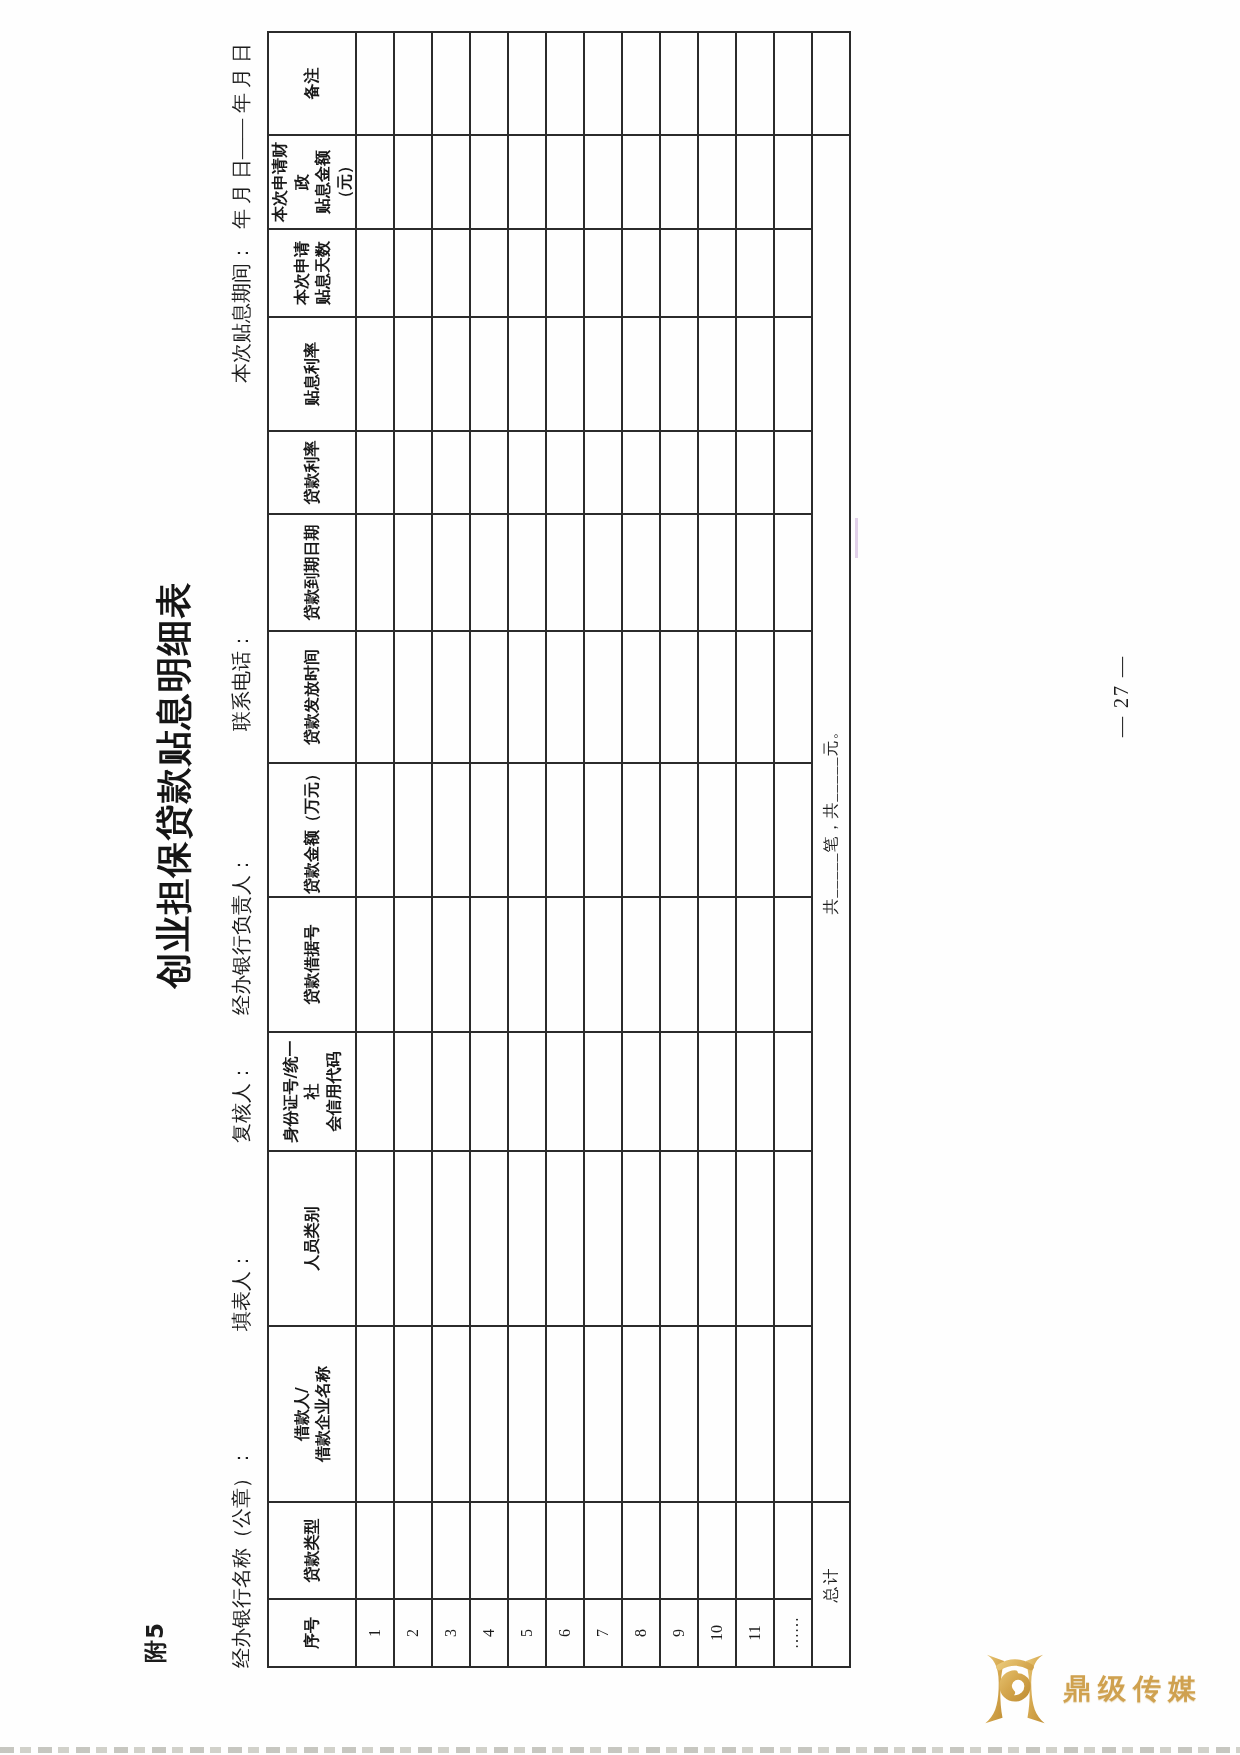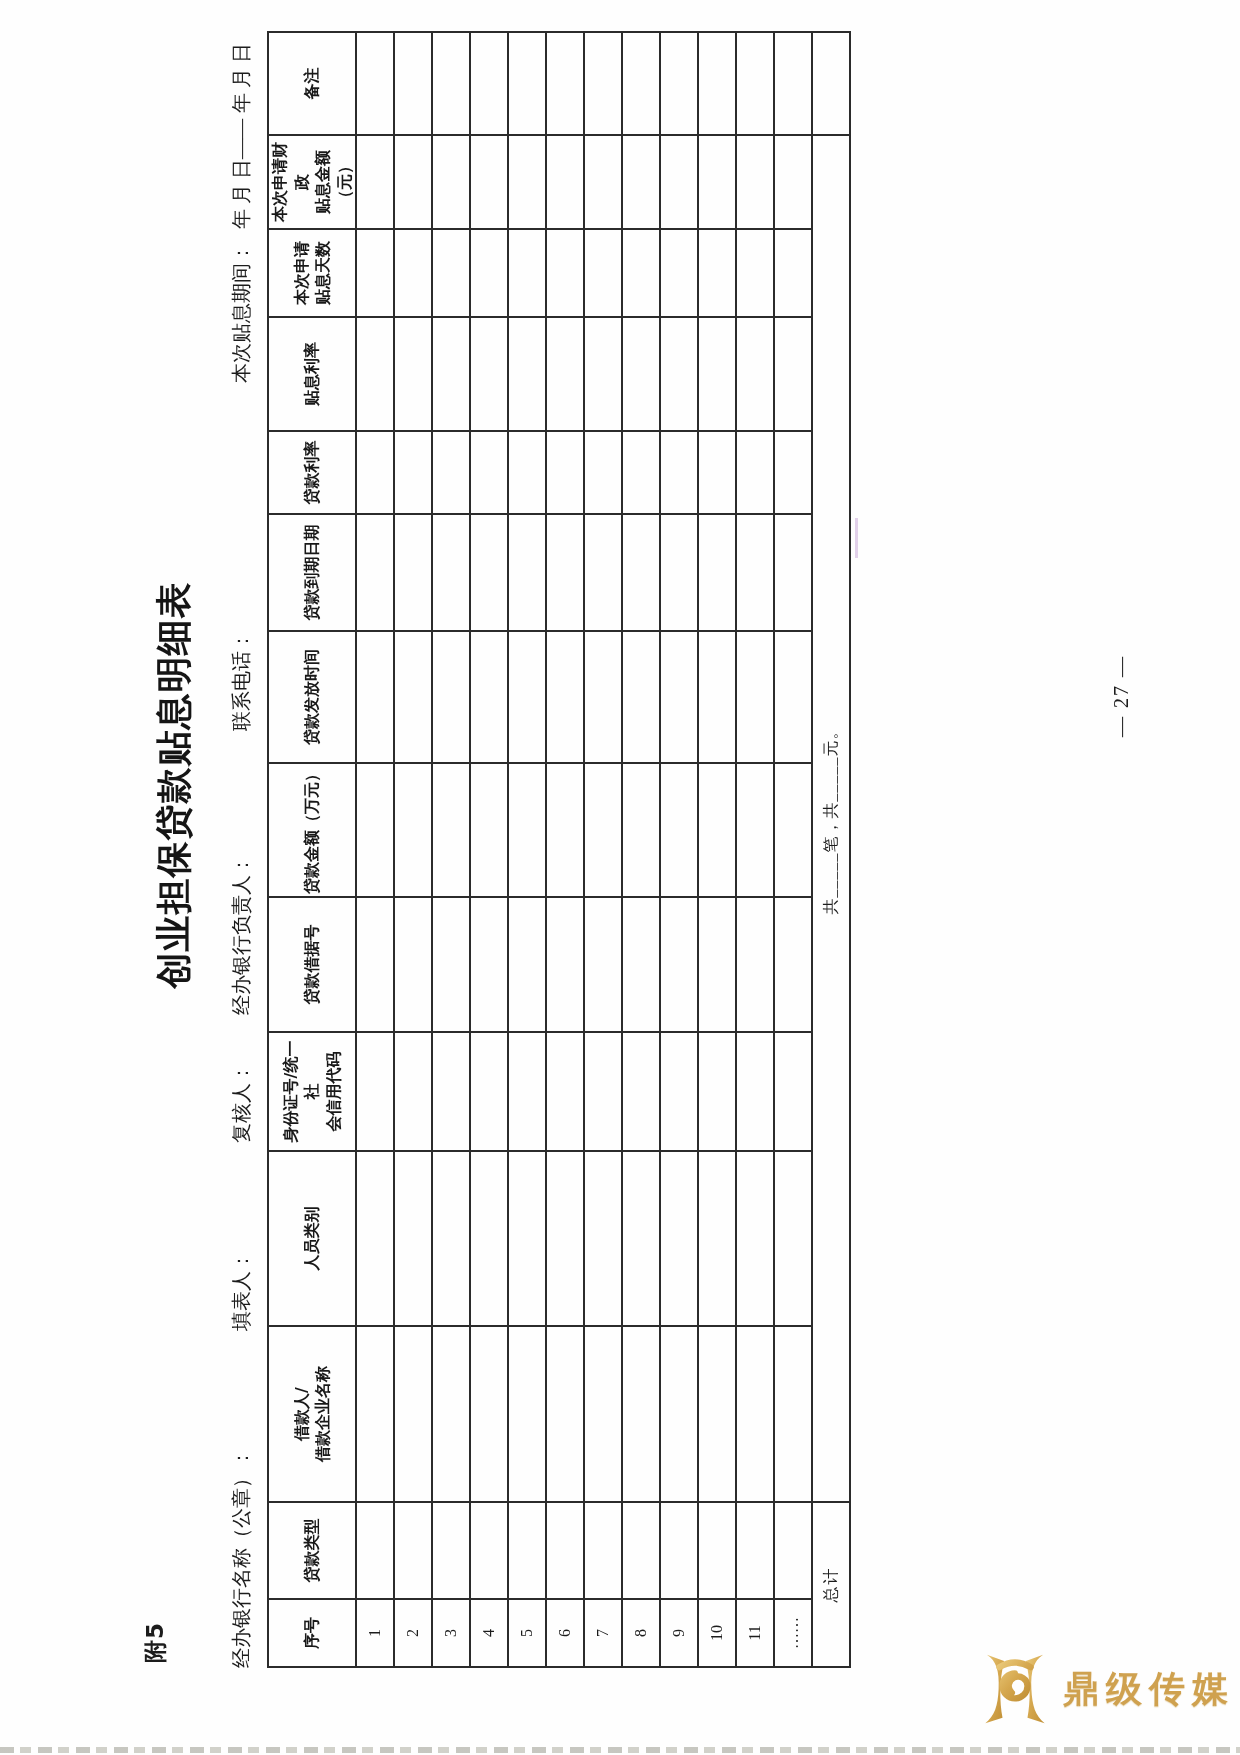--- a/index.html
+++ b/index.html
@@ -71,21 +71,21 @@
     background:#ddc9e6;opacity:.85;
   }
   
   .watermark{
     position:absolute;left:975px;top:1650px;
     display:flex;align-items:center;
   }
   .watermark svg{width:80px;height:78px;display:block;}
   .wm-text{
     font-family:Liberation Serif, serif;
-    font-weight:700;font-size:36px;letter-spacing:7px;
+    font-weight:700;font-size:28px;letter-spacing:7px;
     color:#cfa14f;margin-left:8px;
     text-shadow:0 1px 1px rgba(190,140,40,.35);
   }
   
   .scan-edge{
     position:absolute;left:0;bottom:2px;width:1240px;height:6px;
     background:repeating-linear-gradient(90deg,
       #b9b9b1 0px,#b9b9b1 14px,transparent 14px,transparent 20px,
       #c6c6bd 20px,#c6c6bd 31px,transparent 31px,transparent 38px);
     opacity:.8;

